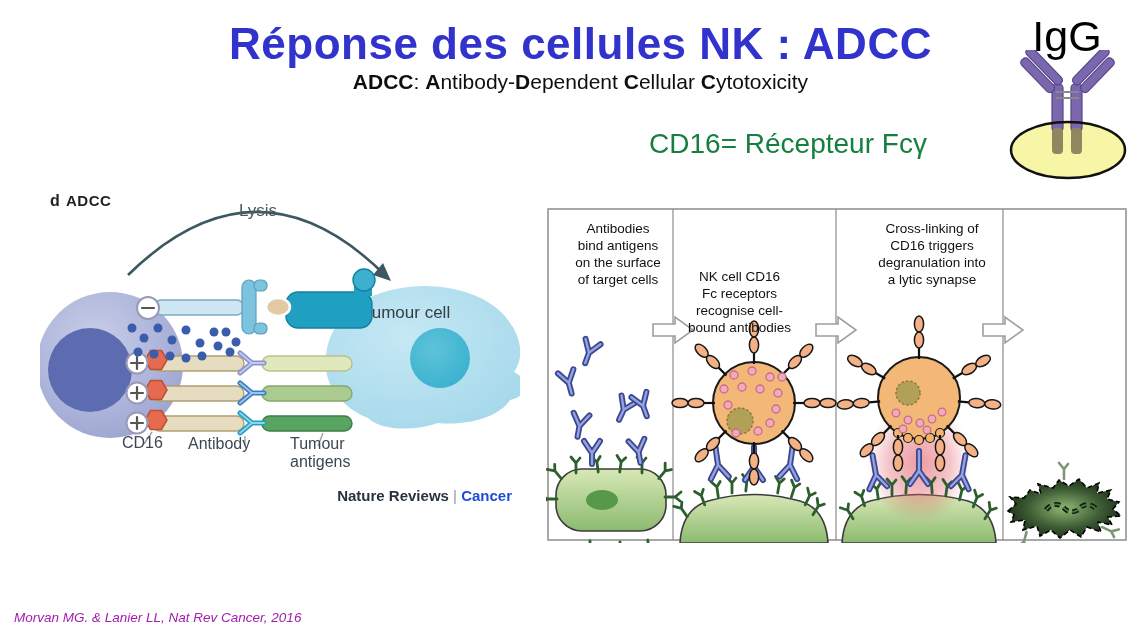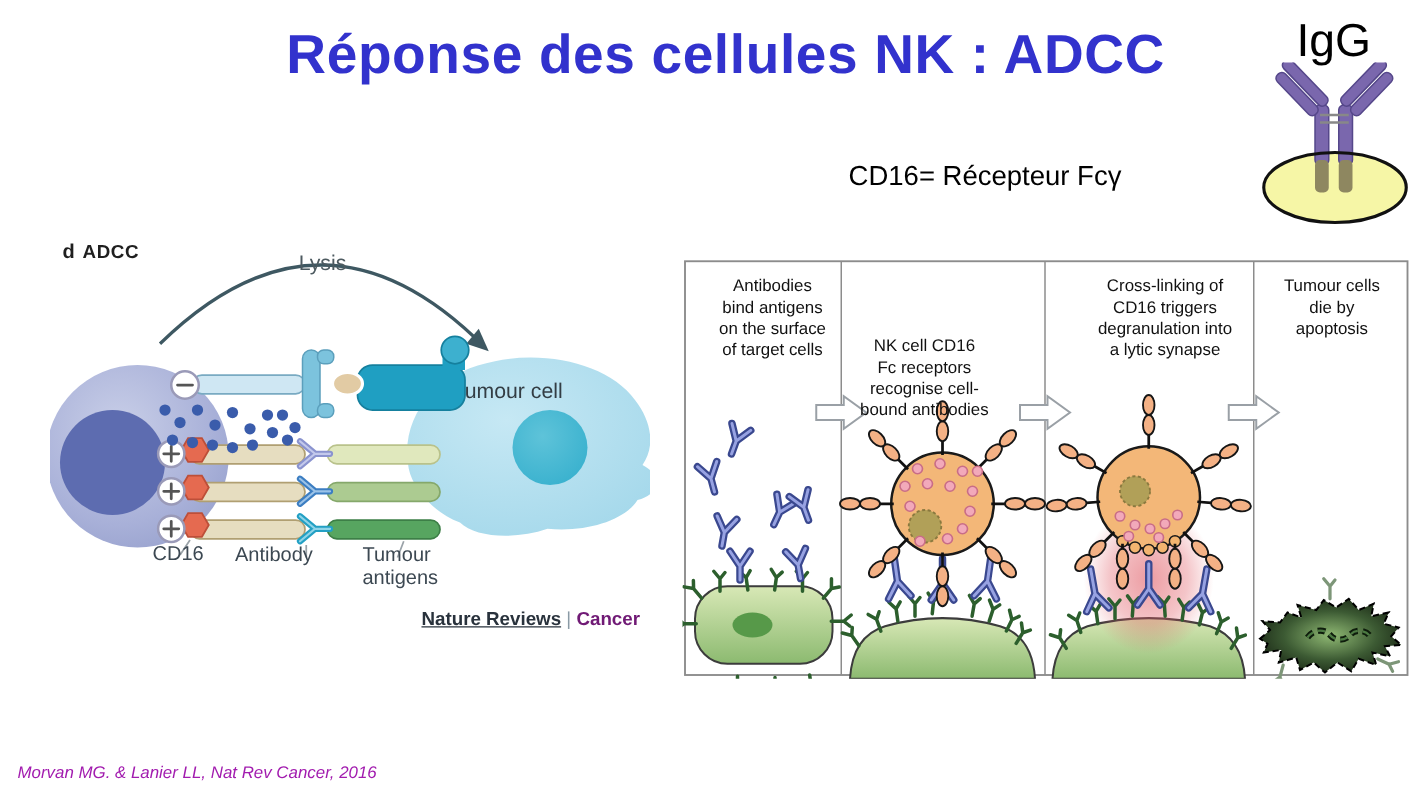--- a/index.html
+++ b/index.html
@@ -2,45 +2,46 @@
 <html><head>
 <meta charset="utf-8">
 <style>
   html,body{margin:0;padding:0;background:#fff;}
   .slide{position:relative;width:1135px;height:638px;background:#ffffff;overflow:hidden;
          font-family:"Liberation Sans", sans-serif;}
   .abs{position:absolute;}
   .title{left:26px;right:0;top:19px;text-align:center;font-size:44px;font-weight:700;color:#3232cd;letter-spacing:0.5px;}
   .subtitle{left:26px;right:0;top:70px;text-align:center;font-size:21px;color:#0e0e0e;}
   .subtitle .b{font-weight:700;}
-  .cd16line{left:598px;width:380px;top:128px;text-align:center;font-size:22px;color:#000000;}
-  .igg-label{left:1000px;width:134px;top:12px;text-align:center;font-size:37px;color:#000;}
+  .cd16line{left:598px;width:380px;top:128px;text-align:center;font-size:28px;color:#15803d;}
+  .igg-label{left:1000px;width:134px;top:12px;text-align:center;font-size:43px;color:#000;}
   .citation{left:14px;top:610px;font-size:13.5px;font-style:italic;color:#a21caf;}
   .journal{left:270px;top:487px;width:242px;text-align:right;font-size:15px;font-weight:700;}
-  .journal .jn{color:#29323c;text-decoration:underline;} .journal .js{color:#8a9aa5;font-weight:400;} .journal .jc{color:#701a75;}
+  .journal .jn{color:#29323c;} .journal .js{color:#8a9aa5;font-weight:400;} .journal .jc{color:#1d4ed8;}
   .cap{top:220px;text-align:center;font-size:13.5px;line-height:17px;color:#111;}
   .cap span{display:block;}
   .cap-1{left:547px;width:142px;} .cap-2{left:673px;width:133px;margin-top:48px;}
   .cap-3{left:836px;width:192px;} .cap-4{left:1002px;width:127px;}
   
   .abOuter{stroke:#3a488f;stroke-width:6;fill:none;stroke-linecap:round;}
   .abInner{stroke:#97a2e2;stroke-width:2.4;fill:none;stroke-linecap:round;}
   .agPath{stroke:#2c5f2d;stroke-width:2.8;fill:none;stroke-linecap:round;}
   .armLine{stroke:#111;stroke-width:2.2;}
   .armOval{fill:#f4b185;stroke:#161616;stroke-width:1.5;}
   .gran{fill:#f2a9ba;stroke:#c96d87;stroke-width:1.3;}
   .figText{font-family:"Liberation Sans", sans-serif;fill:#3c4852;font-size:16px;}
   .leader{stroke:#9aa2a8;stroke-width:1.4;}
 </style>
 </head>
 <body>
 
 <div class="slide">
 
   <div class="abs title">Réponse des cellules NK : ADCC</div>
+  <div class="abs subtitle"><span class="b">ADCC</span><span>: </span><span class="b">A</span><span>ntibody-</span><span class="b">D</span><span>ependent </span><span class="b">C</span><span>ellular </span><span class="b">C</span><span>ytotoxicity</span></div>
 
   <div class="abs cd16line">CD16= Récepteur Fcγ</div>
 
   <div class="abs igg-label">IgG</div>
   <svg class="abs" style="left:1002px;top:50px;" width="132" height="134" viewBox="0 0 132 134">
     <ellipse cx="66" cy="100" rx="57" ry="28" fill="#f6f6a6"></ellipse>
 
     <rect x="50" y="34" width="11" height="48" rx="4" fill="#7a67ad" stroke="#55478a" stroke-width="1.2"></rect>
     <rect x="69" y="34" width="11" height="48" rx="4" fill="#7a67ad" stroke="#55478a" stroke-width="1.2"></rect>
     <rect x="50" y="78" width="11" height="26" rx="4" fill="#8e8760"></rect>
@@ -377,20 +378,15 @@
     <span>Fc receptors</span>
     <span>recognise cell-</span>
     <span>bound antibodies</span>
   </div>
   <div class="abs cap cap-3">
     <span>Cross-linking of</span>
     <span>CD16 triggers</span>
     <span>degranulation into</span>
     <span>a lytic synapse</span>
   </div>
-  <div class="abs cap cap-4">
-    <span>Tumour cells</span>
-    <span>die by</span>
-    <span>apoptosis</span>
-  </div>
 
   <div class="abs citation">Morvan MG. &amp; Lanier LL, Nat Rev Cancer, 2016</div>
 </div>
 
 </body></html>

